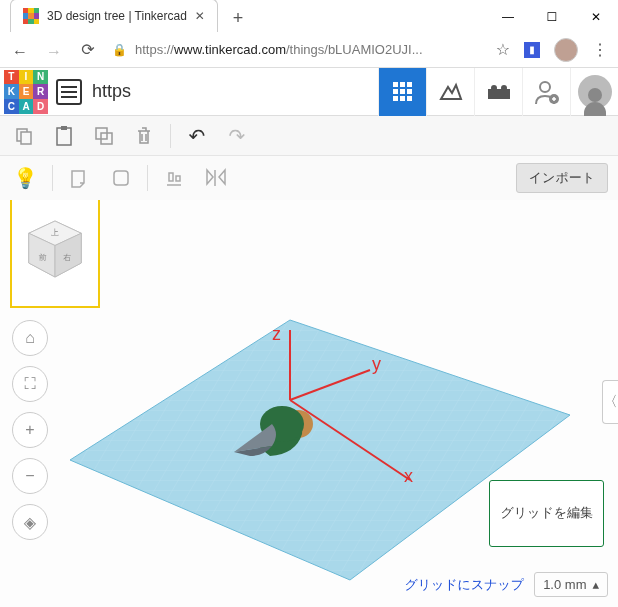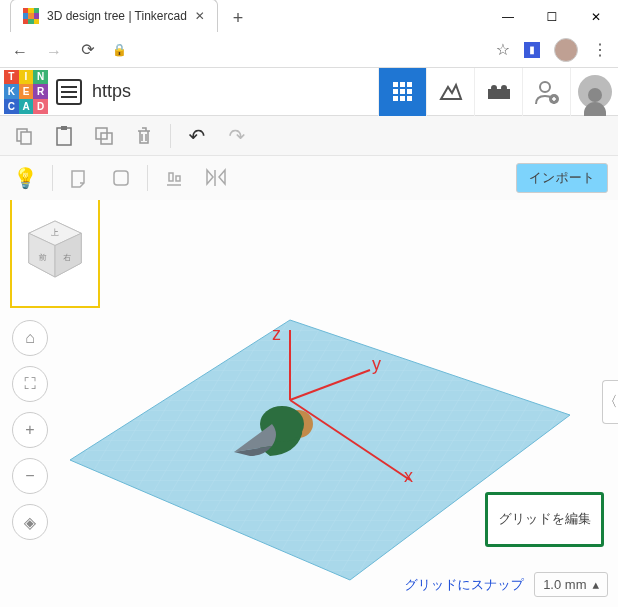--- a/index.html
+++ b/index.html
@@ -49,21 +49,21 @@
 
 .toolbar { height:40px; display:flex; align-items:center; gap:12px; padding:0 10px; border-bottom:1px solid #e5e5e5; background:#f7f7f7; }
 .tool-icn { width:28px; height:28px; display:flex; align-items:center; justify-content:center; color:#777; font-size:18px; }
 .tool-sep { width:1px; height:24px; background:#ddd; }
 
 
 .toolbar2 { height:44px; display:flex; align-items:center; gap:10px; padding:0 10px; background:#fafafa; }
 .tb2-icn { width:32px; height:32px; display:flex; align-items:center; justify-content:center; color:#999; font-size:20px; }
 .tb2-sep { width:1px; height:26px; background:#ddd; }
 .tb2-spacer { flex:1; }
-.pillbtn { padding:5px 12px; border:1px solid #ccc; border-radius:3px; font-size:13px; color:#444; background:#7dd3fc; }
+.pillbtn { padding:5px 12px; border:1px solid #ccc; border-radius:3px; font-size:13px; color:#444; background:#e5e5e5; }
 
 
 .canvas { position:absolute; left:0; right:0; top:200px; bottom:0; background:#fdfdfd; overflow:hidden; }
 .viewcube-wrap { position:absolute; left:10px; top:-10px; width:90px; height:118px; border:2px solid #f2c90d; background:#fff; display:flex; align-items:center; justify-content:center; }
 .cube-iso { width:70px; height:70px; position:relative; }
 
 .navbtns { position:absolute; left:12px; top:120px; display:flex; flex-direction:column; gap:10px; }
 .navcircle { width:36px; height:36px; border:1px solid #ccc; border-radius:50%; display:flex; align-items:center; justify-content:center; background:#fff; color:#888; font-size:16px; }
 
 
@@ -72,21 +72,21 @@
 
 
 .axes { position:absolute; left:230px; top:130px; pointer-events:none; }
 .axes svg { overflow:visible; }
 .axis-lbl { position:absolute; color:#e03030; font-size:18px; font-weight:500; }
 
 
 .tree-obj { position:absolute; left:230px; top:190px; }
 
 
-.gridbtn { position:absolute; right:14px; bottom:60px; border:3px solid #15803d; border-radius:3px; padding:16px 10px; font-size:13px; color:#444; background:#fff; text-align:center; line-height:1.3; }
+.gridbtn { position:absolute; right:14px; bottom:60px; border:1px solid #15803d; border-radius:3px; padding:24px 10px; font-size:13px; color:#444; background:#fff; text-align:center; line-height:1.3; }
 .snapbar { position:absolute; right:10px; bottom:10px; display:flex; align-items:center; gap:10px; }
 .snap-lbl { font-size:13px; color:#1d4ed8; }
 .snap-dd { border:1px solid #ccc; border-radius:3px; padding:4px 8px; font-size:13px; color:#555; display:flex; align-items:center; gap:6px; }
 
 .side-handle { position:absolute; right:0; top:180px; width:16px; height:44px; border:1px solid #ccc; border-right:none; border-radius:4px 0 0 4px; display:flex; align-items:center; justify-content:center; background:#fff; color:#777; font-size:14px; }
 
 </style>
 </head>
 <body>
 
@@ -113,20 +113,23 @@
     <div>✕</div>
   </div>
 </div>
 
 <div class="addrbar">
   <div class="navicn">←</div>
   <div class="navicn" style="color:#bbb">→</div>
   <div class="navicn">⟳</div>
   <div class="urlbox">
     <span class="lock">🔒</span>
+    <span>
+      <span class="url-prefix">https://</span><span class="url-host">www.tinkercad.com</span><span class="url-path">/things/bLUAMIO2UJI...</span>
+    </span>
   </div>
   <div class="addr-right">
     <span class="star">☆</span>
     <div class="square-badge">▮</div>
     <div class="avatar"></div>
     <span class="menu-dots">⋮</span>
   </div>
 </div>
 
 <div class="apphdr">

